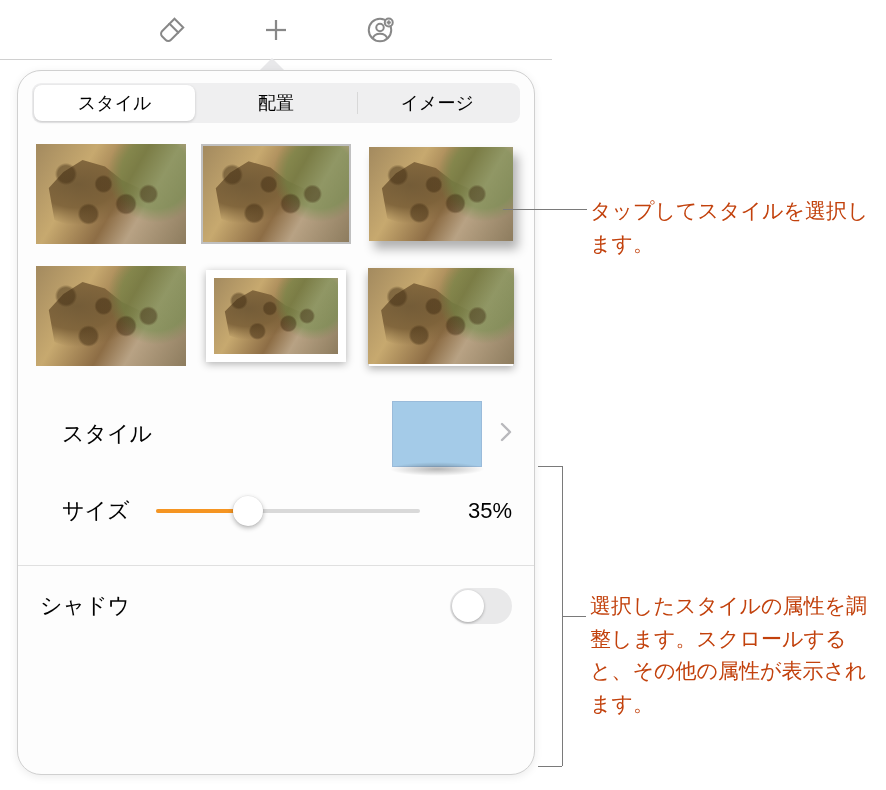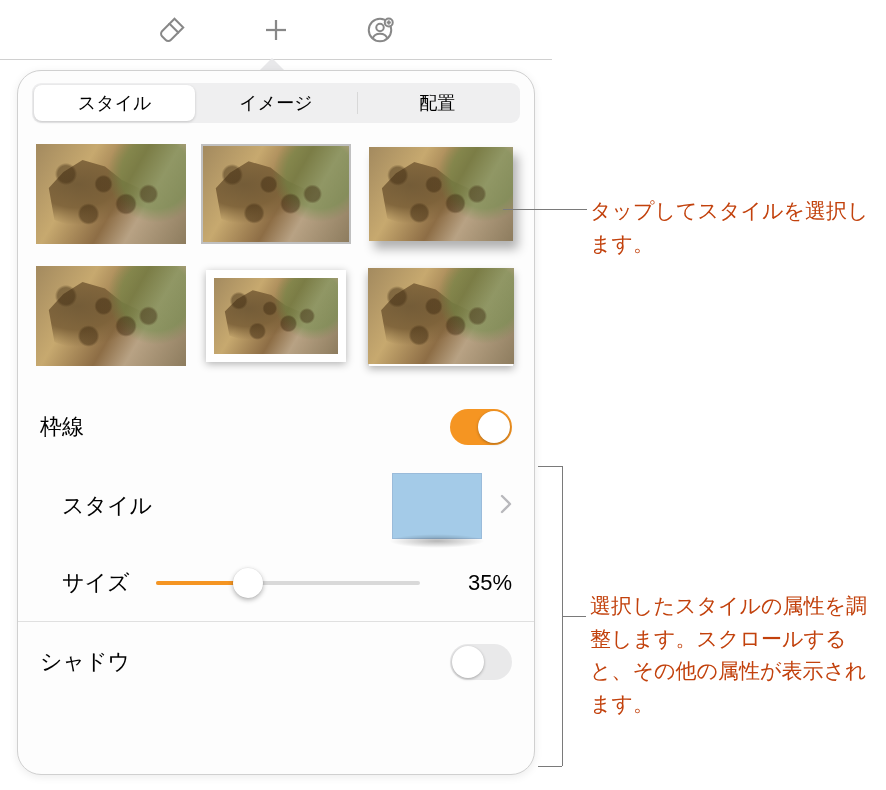--- a/index.html
+++ b/index.html
@@ -176,21 +176,21 @@
     display: flex;
     align-items: center;
     font-size: 22px;
     color: #000;
     min-height: 60px;
   }
   .row.heading { font-weight: 400; padding-top: 22px; }
   .row.sub { padding-left: 44px; }
   .row-label { flex: 0 0 auto; }
   .row-spacer { flex: 1; }
-  .row.border-top { border-top: 1px solid #e0e0e0; margin-top: 8px; }
+  .row.border-top { border-top: 1px solid #e0e0e0; margin-top: 24px; }
 
   
   .toggle {
     width: 62px; height: 36px;
     border-radius: 18px;
     position: relative;
     background: #e9e9ea;
   }
   .toggle::after {
     content: "";
@@ -330,24 +330,24 @@
 <div class="caret"></div>
 
 <div class="panel">
 
   <div class="seg-wrap">
     <div class="segmented">
       <div class="segment selected">
         <span>スタイル</span>
       </div>
       <div class="segment">
+        <span>配置</span>
+      </div>
+      <div class="segment">
         <span>イメージ</span>
-      </div>
-      <div class="segment">
-        <span>配置</span>
       </div>
     </div>
   </div>
 
   <div class="thumb-grid">
     <div class="thumb style-plain">
         <div class="thumb-inner">
           <div class="thumb-img"></div>
         </div>
       </div>
@@ -371,25 +371,20 @@
           <div class="thumb-img"></div>
         </div>
       </div>
     <div class="thumb style-curl">
         <div class="thumb-inner">
           <div class="thumb-img"></div>
         </div>
       </div>
   </div>
 
-  <div class="row heading">
-    <span class="row-label">枠線</span>
-    <span class="row-spacer"></span>
-    <div class="toggle on"></div>
-  </div>
 
   <div class="row sub" style="min-height:92px;">
     <span class="row-label">スタイル</span>
     <span class="row-spacer"></span>
     <div class="style-swatch-wrap">
       <div class="style-swatch"></div>
       <span class="disclosure">
         <svg width="12" height="20" viewBox="0 0 12 20" fill="none" stroke="currentColor" stroke-width="2.4" stroke-linecap="round" stroke-linejoin="round">
             <polyline points="2,2 10,10 2,18"></polyline>
           </svg>

